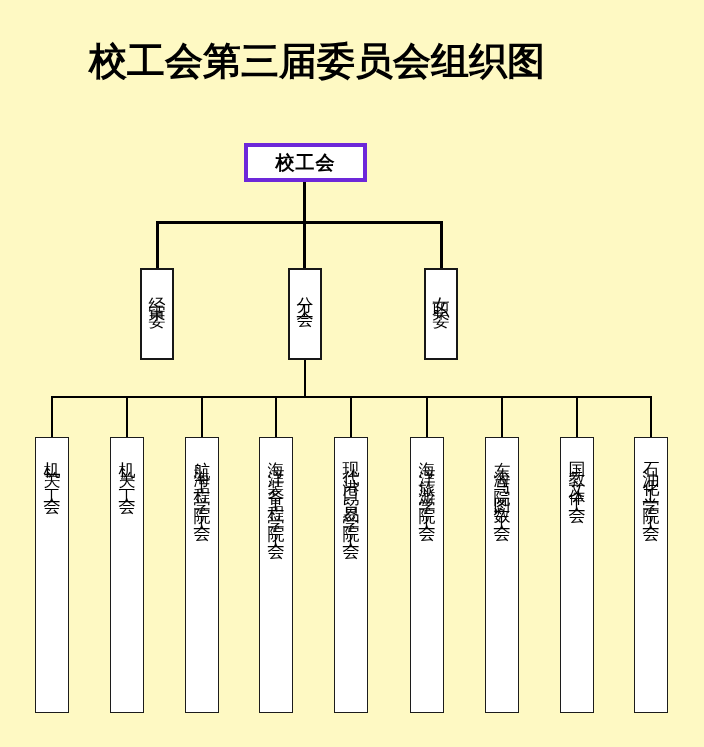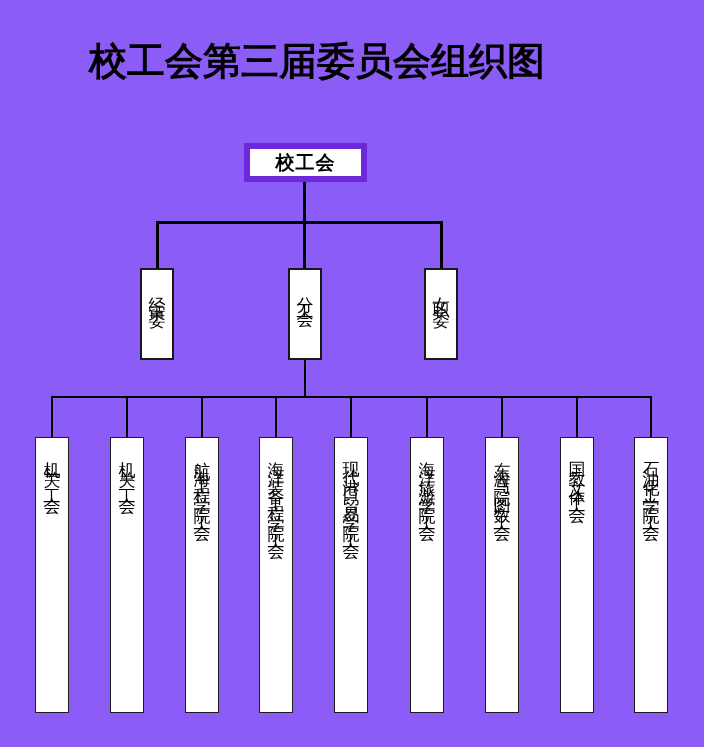--- a/index.html
+++ b/index.html
@@ -2,39 +2,39 @@
 <html><head>
 <meta charset="utf-8">
 <style>
   * { margin:0; padding:0; box-sizing:border-box; }
   html,body { background:#ffffff; }
   body { font-family:"Liberation Serif","DejaVu Serif",serif; color:#000; }
 
   .canvas {
     position:relative;
     width:704px; height:747px;
-    background:#8b5cf6;
+    background:#fef9c3;
     overflow:hidden;
   }
 
   .chart-title {
     position:absolute;
     left:89px; top:36px;
     font-size:38px;
     font-weight:bold;
     letter-spacing:0px;
     white-space:nowrap;
   }
 
   
   .root-box {
     position:absolute;
     left:244px; top:143px;
     width:123px; height:39px;
-    border:6px solid #6d28d9;
+    border:4px solid #6d28d9;
     background:#fff;
     display:flex; align-items:center; justify-content:center;
   }
   .root-box .label {
     font-size:19px; font-weight:bold; letter-spacing:1px;
   }
 
   
   .line { position:absolute; background:#000; }
 

